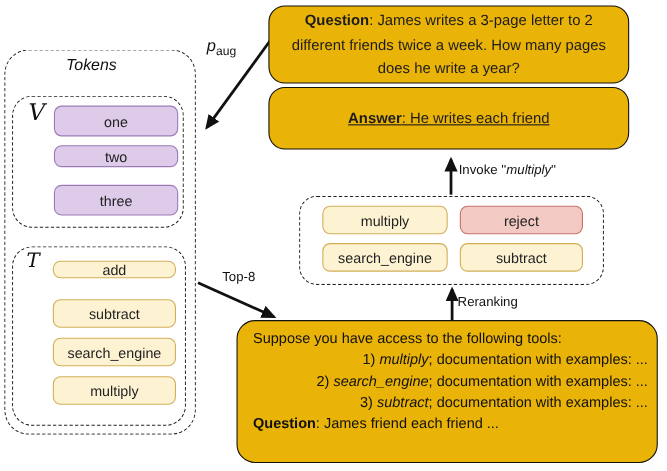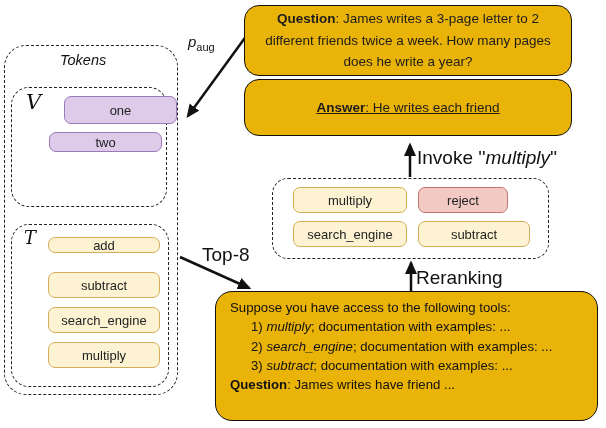--- a/index.html
+++ b/index.html
@@ -24,26 +24,26 @@
   .reject-token{background:#f3c9c4;border:1.4px solid #c4736b;}
   .panel-title{position:absolute;font-style:italic;font-size:14.5px;color:#111;}
   .script-letter{
     position:absolute;font-family:"DejaVu Serif",serif;font-style:italic;
     color:#111;
   }
   .qa-text{
     width:100%;height:100%;display:flex;align-items:center;justify-content:center;
     text-align:center;font-size:13.5px;line-height:21.5px;padding:2px 8px;box-sizing:border-box;
   }
-  .arrow-label{position:absolute;font-size:19px;color:#111;white-space:nowrap;}
+  .arrow-label{position:absolute;font-size:12px;color:#111;white-space:nowrap;}
   .prompt-text{
     position:absolute;left:14px;top:6px;right:8px;
     font-size:13.2px;line-height:19.3px;color:#111;
   }
-  .indent{padding-left:21px;}
+  .indent{padding-left:21px;text-align:right;}
   svg.arrows{position:absolute;left:0;top:0;pointer-events:none;}
   b{font-weight:bold;}
   i{font-style:italic;}
   sub{font-size:11px;}
 </style>
 </head>
 <body>
 
 <div class="canvas">
 
@@ -57,22 +57,23 @@
     <line x1="180" y1="257" x2="249" y2="288" stroke="#111" stroke-width="2.5" marker-end="url(#ah)"></line>
     <line x1="410" y1="177" x2="410" y2="145" stroke="#111" stroke-width="2.5" marker-end="url(#ah)"></line>
     <line x1="411" y1="291" x2="411" y2="263" stroke="#111" stroke-width="2.5" marker-end="url(#ah)"></line>
   </svg>
 
   <div class="dashed" style="left:4px;top:45px;width:172px;height:348px;border-radius:22px;"></div>
   <div class="panel-title" style="left:24px;top:52px;margin-left:36px;">Tokens</div>
 
   <div class="dashed" style="left:11px;top:87px;width:154px;height:118px;border-radius:18px;"></div>
   <span class="script-letter" style="left:26px;top:90px;font-size:21px;">V</span>
-  <div class="token vocab-token" style="left:64px;top:96px;width:113px;height:28px;">one</div>
+  <div class="token vocab-token" style="left:49px;top:96px;width:113px;height:28px;">one</div>
   <div class="token vocab-token" style="left:49px;top:132px;width:113px;height:20px;">two</div>
+  <div class="token vocab-token" style="left:49px;top:168px;width:113px;height:28px;">three</div>
 
   <div class="dashed" style="left:11px;top:224px;width:156px;height:161px;border-radius:18px;"></div>
   <span class="script-letter" style="left:24px;top:227px;font-size:18px;">T</span>
   <div class="token tool-token" style="left:48px;top:237px;width:112px;height:16px;">add</div>
   <div class="token tool-token" style="left:48px;top:272px;width:112px;height:26px;">subtract</div>
   <div class="token tool-token" style="left:48px;top:307px;width:112px;height:26px;">search_engine</div>
   <div class="token tool-token" style="left:48px;top:342px;width:112px;height:26px;">multiply</div>
 
   <div class="solidbox" style="left:244px;top:5px;width:328px;height:71px;">
     <div class="qa-text">
@@ -81,31 +82,31 @@
   </div>
 
   <div class="solidbox" style="left:244px;top:79px;width:328px;height:57px;text-decoration:underline;">
     <div class="qa-text">
         <span><b>Answer</b><span>: He writes each friend</span><br></span>
       </div>
   </div>
 
   <div class="dashed" style="left:272px;top:178px;width:275px;height:79px;border-radius:16px;"></div>
   <div class="token tool-token" style="left:293px;top:187px;width:114px;height:26px;">multiply</div>
-  <div class="token reject-token" style="left:418px;top:187px;width:90px;height:26px;">reject</div>
+  <div class="token reject-token" style="left:418px;top:187px;width:112px;height:26px;">reject</div>
   <div class="token tool-token" style="left:293px;top:221px;width:114px;height:26px;">search_engine</div>
   <div class="token tool-token" style="left:418px;top:221px;width:112px;height:26px;">subtract</div>
 
   <div class="solidbox" style="left:215px;top:291px;width:383px;height:130px;border-radius:17px;">
     <div class="prompt-text">
       <div class="line">Suppose you have access to the following tools:</div>
       <div class="line indent"><span>1) </span><i>multiply</i><span>; documentation with examples: ...</span></div>
       <div class="line indent"><span>2) </span><i>search_engine</i><span>; documentation with examples: ...</span></div>
       <div class="line indent"><span>3) </span><i>subtract</i><span>; documentation with examples: ...</span></div>
-      <div class="line"><b>Question</b><span>: James writes have friend ...</span></div>
+      <div class="line"><b>Question</b><span>: James friend each friend ...</span></div>
     </div>
   </div>
 
   <div class="arrow-label" style="left:188px;top:33px;font-size:15px;"><i>p</i><sub>aug</sub></div>
   <div class="arrow-label" style="left:202px;top:244px;">Top-8</div>
   <div class="arrow-label" style="left:417px;top:147px;"><span>Invoke ''</span><i>multiply</i><span>''</span></div>
   <div class="arrow-label" style="left:416px;top:267px;">Reranking</div>
 
 </div>
 

